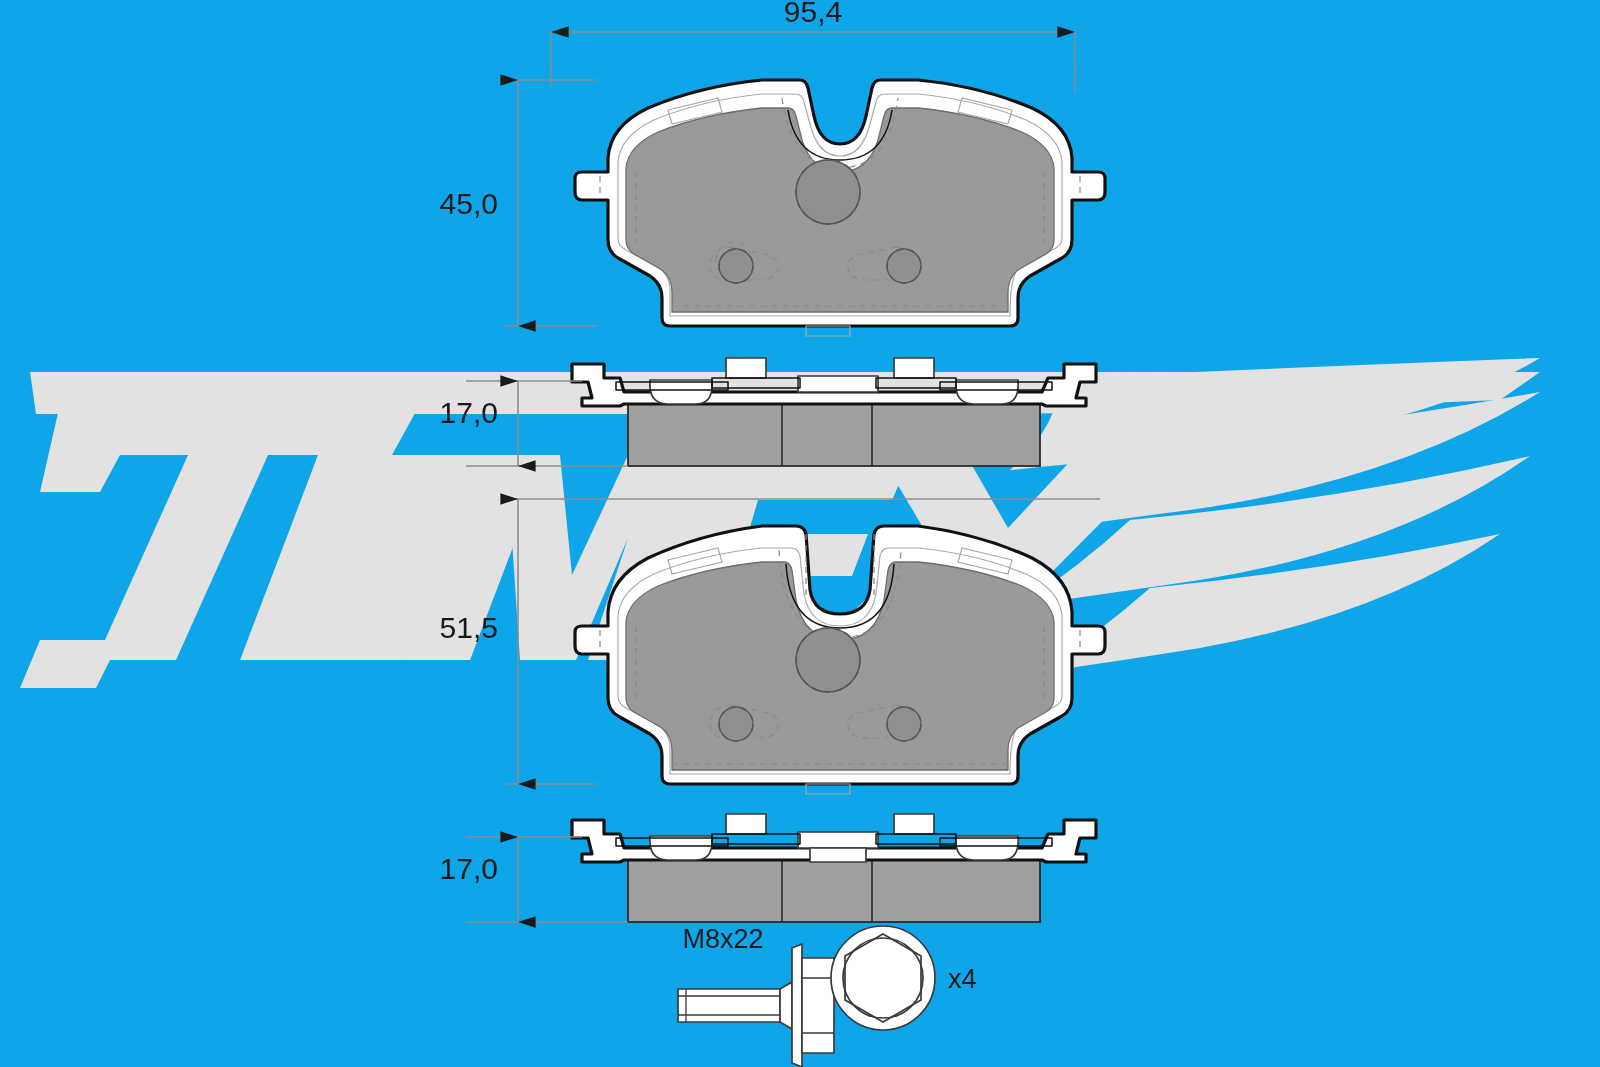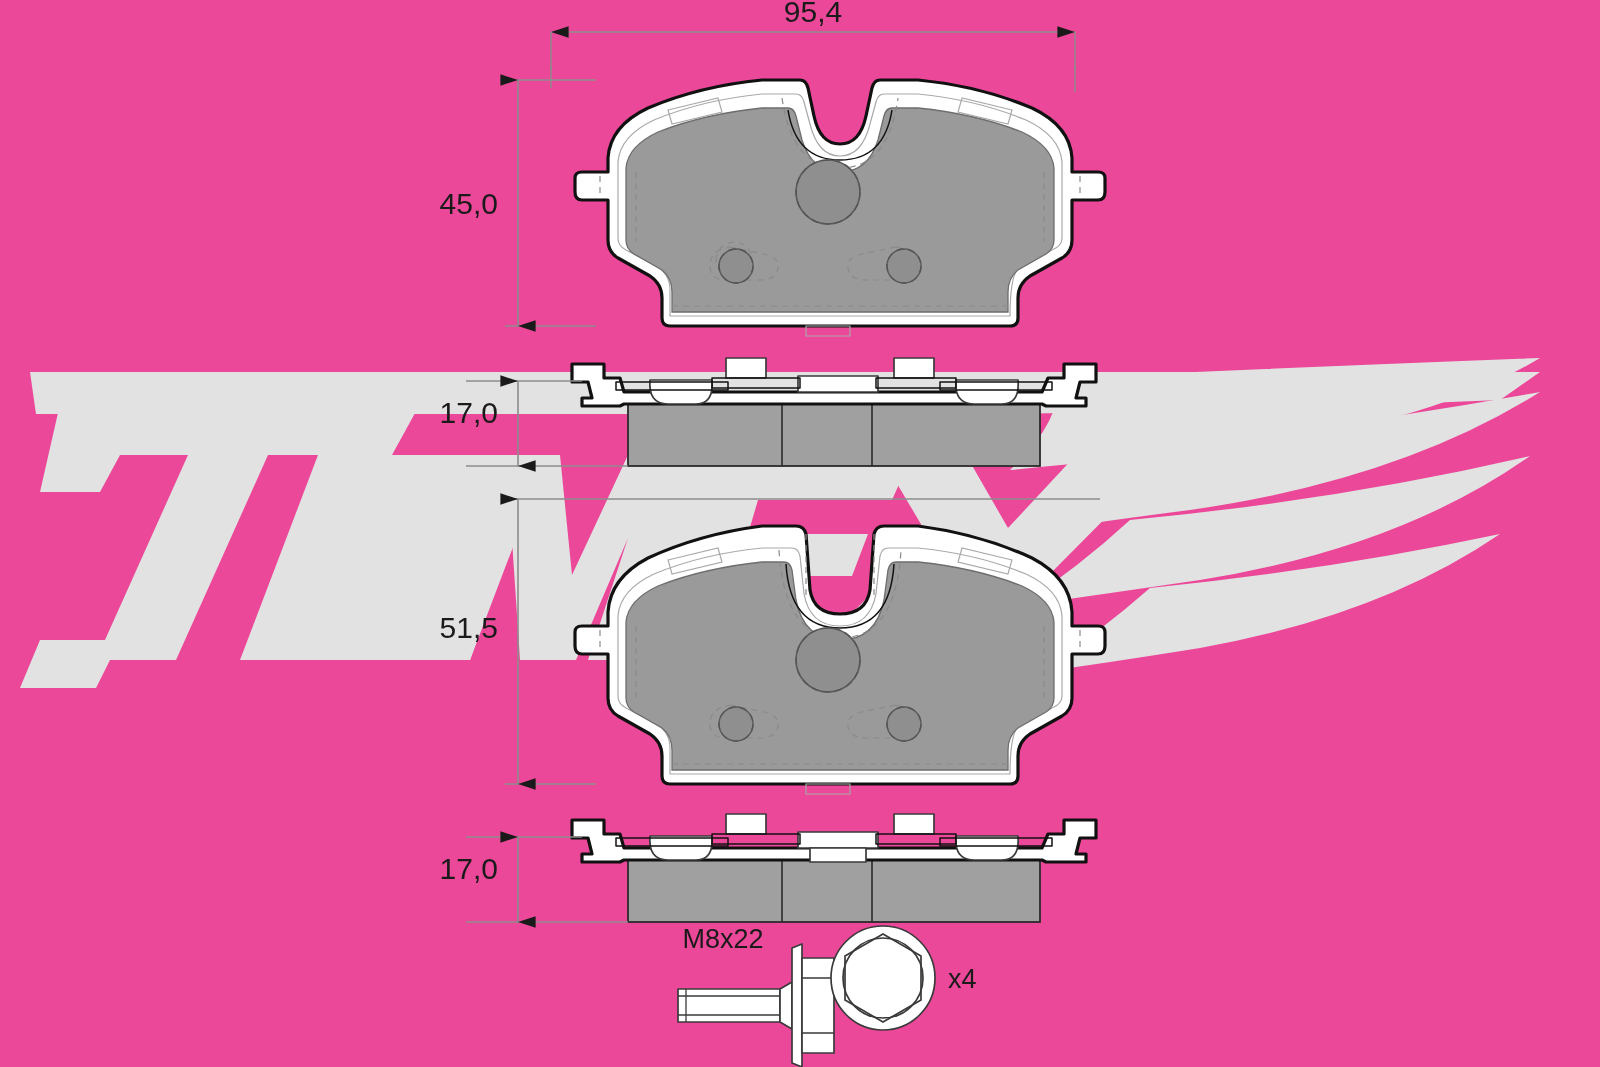--- a/index.html
+++ b/index.html
@@ -7,21 +7,21 @@
     padding: 0;
     background: #ffffff;
   }
   body {
     font-family: "Liberation Sans", sans-serif;
   }
   #sheet {
     position: relative;
     width: 1600px;
     height: 1067px;
-    background: #ec4899;
+    background: #0ea5e9;
     overflow: hidden;
   }
   #sheet svg {
     position: absolute;
     left: 0;
     top: 0;
   }
   .dimtext {
     font-family: "Liberation Sans", sans-serif;
     font-size: 30px;

